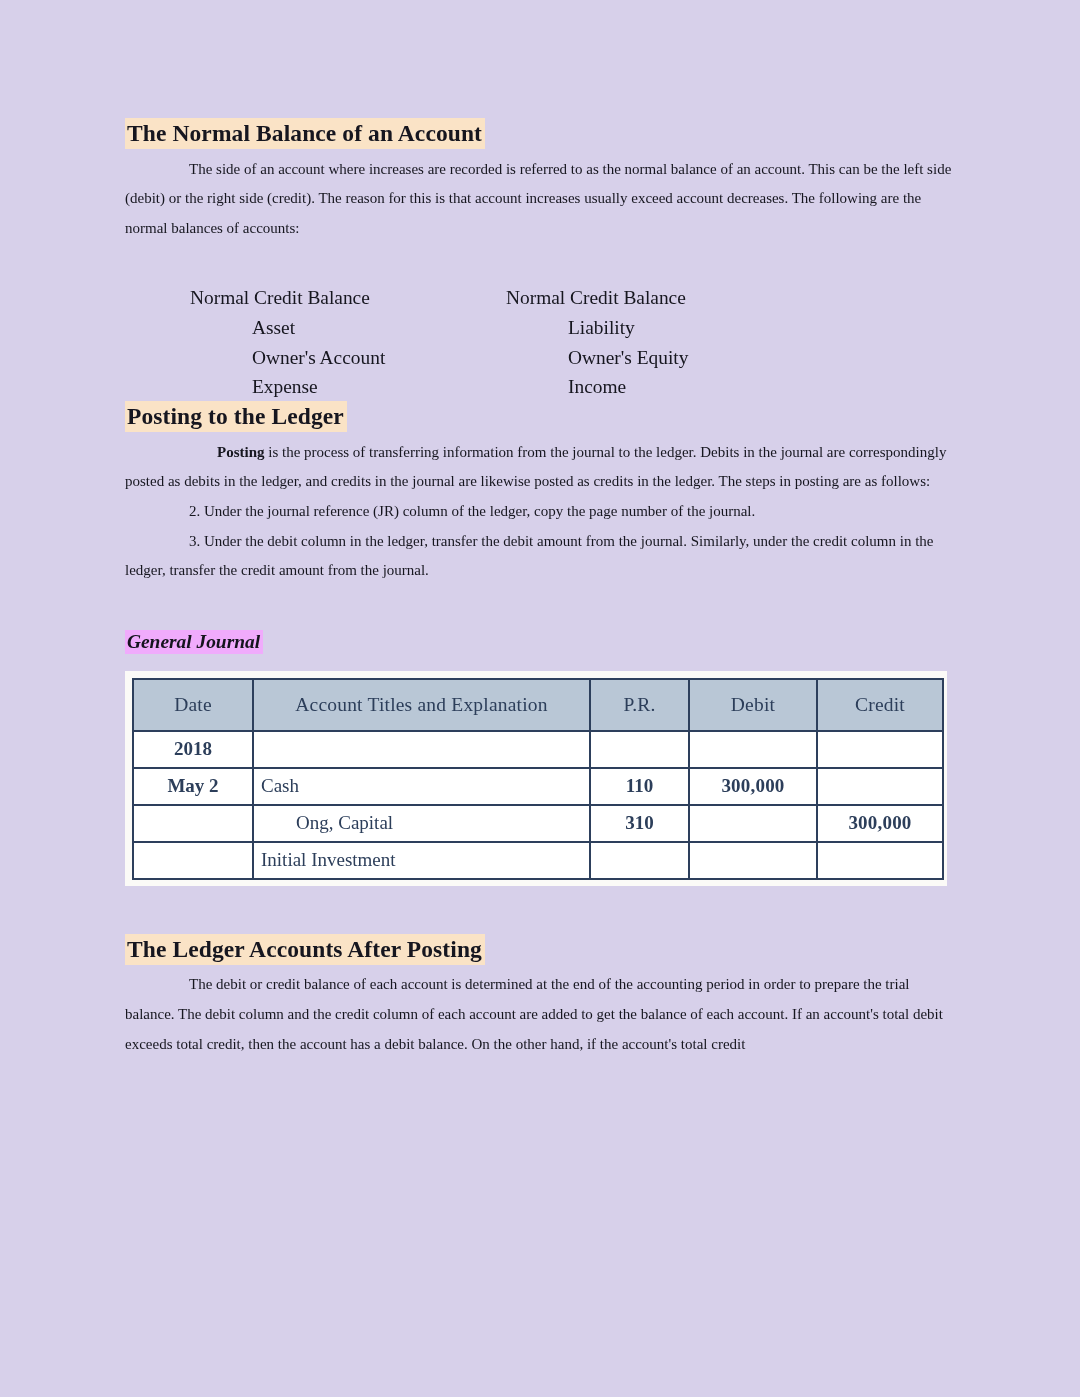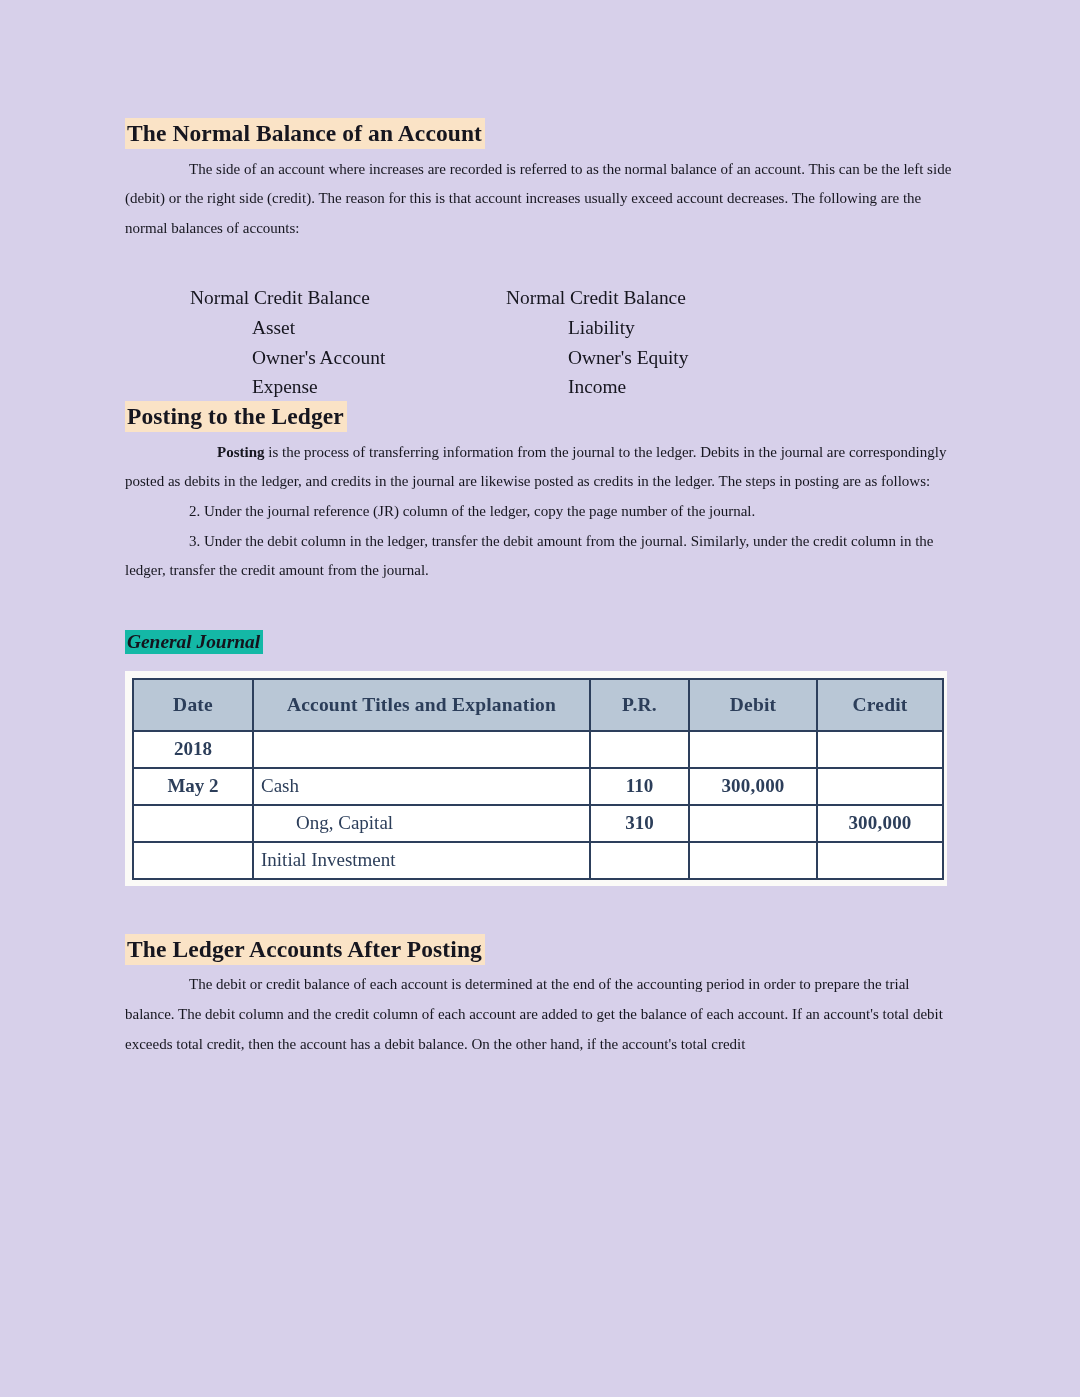--- a/index.html
+++ b/index.html
@@ -79,21 +79,21 @@
   
   .journal-caption {
     margin-top: 45px;
     font-size: 19.4px;
     font-weight: bold;
     font-style: italic;
     display: inline-block;
     color: #14141d;
   }
   .journal-caption .hl {
-    background: #14b8a6;
+    background: #f0abfc;
     padding: 1px 3px 2px 2px;
   }
 
   
   .table-frame {
     margin-top: 18px;
     width: 822px;
     background: #fbfaf7;
     padding: 7px 5px 6px 7px;
     box-sizing: border-box;
@@ -109,21 +109,21 @@
     border: 2px solid #2d3f5c;
     font-family: "Liberation Serif", "DejaVu Serif", serif;
     color: #2c3e5a;
     font-size: 19px;
     padding: 0;
     height: 37px;
     box-sizing: border-box;
   }
   table.journal th {
     background: #b9c7d6;
-    font-weight: bold;
+    font-weight: normal;
     font-size: 19.5px;
     height: 52px;
     text-align: center;
     letter-spacing: 0.2px;
   }
   table.journal td.date { text-align: center; font-weight: bold; }
   table.journal td.acct { text-align: left; padding-left: 7px; }
   table.journal td.acct.sub { padding-left: 42px; }
   table.journal td.num { text-align: center; font-weight: bold; }
   table.journal td.amt { text-align: center; font-weight: bold; letter-spacing: 0.2px; }

